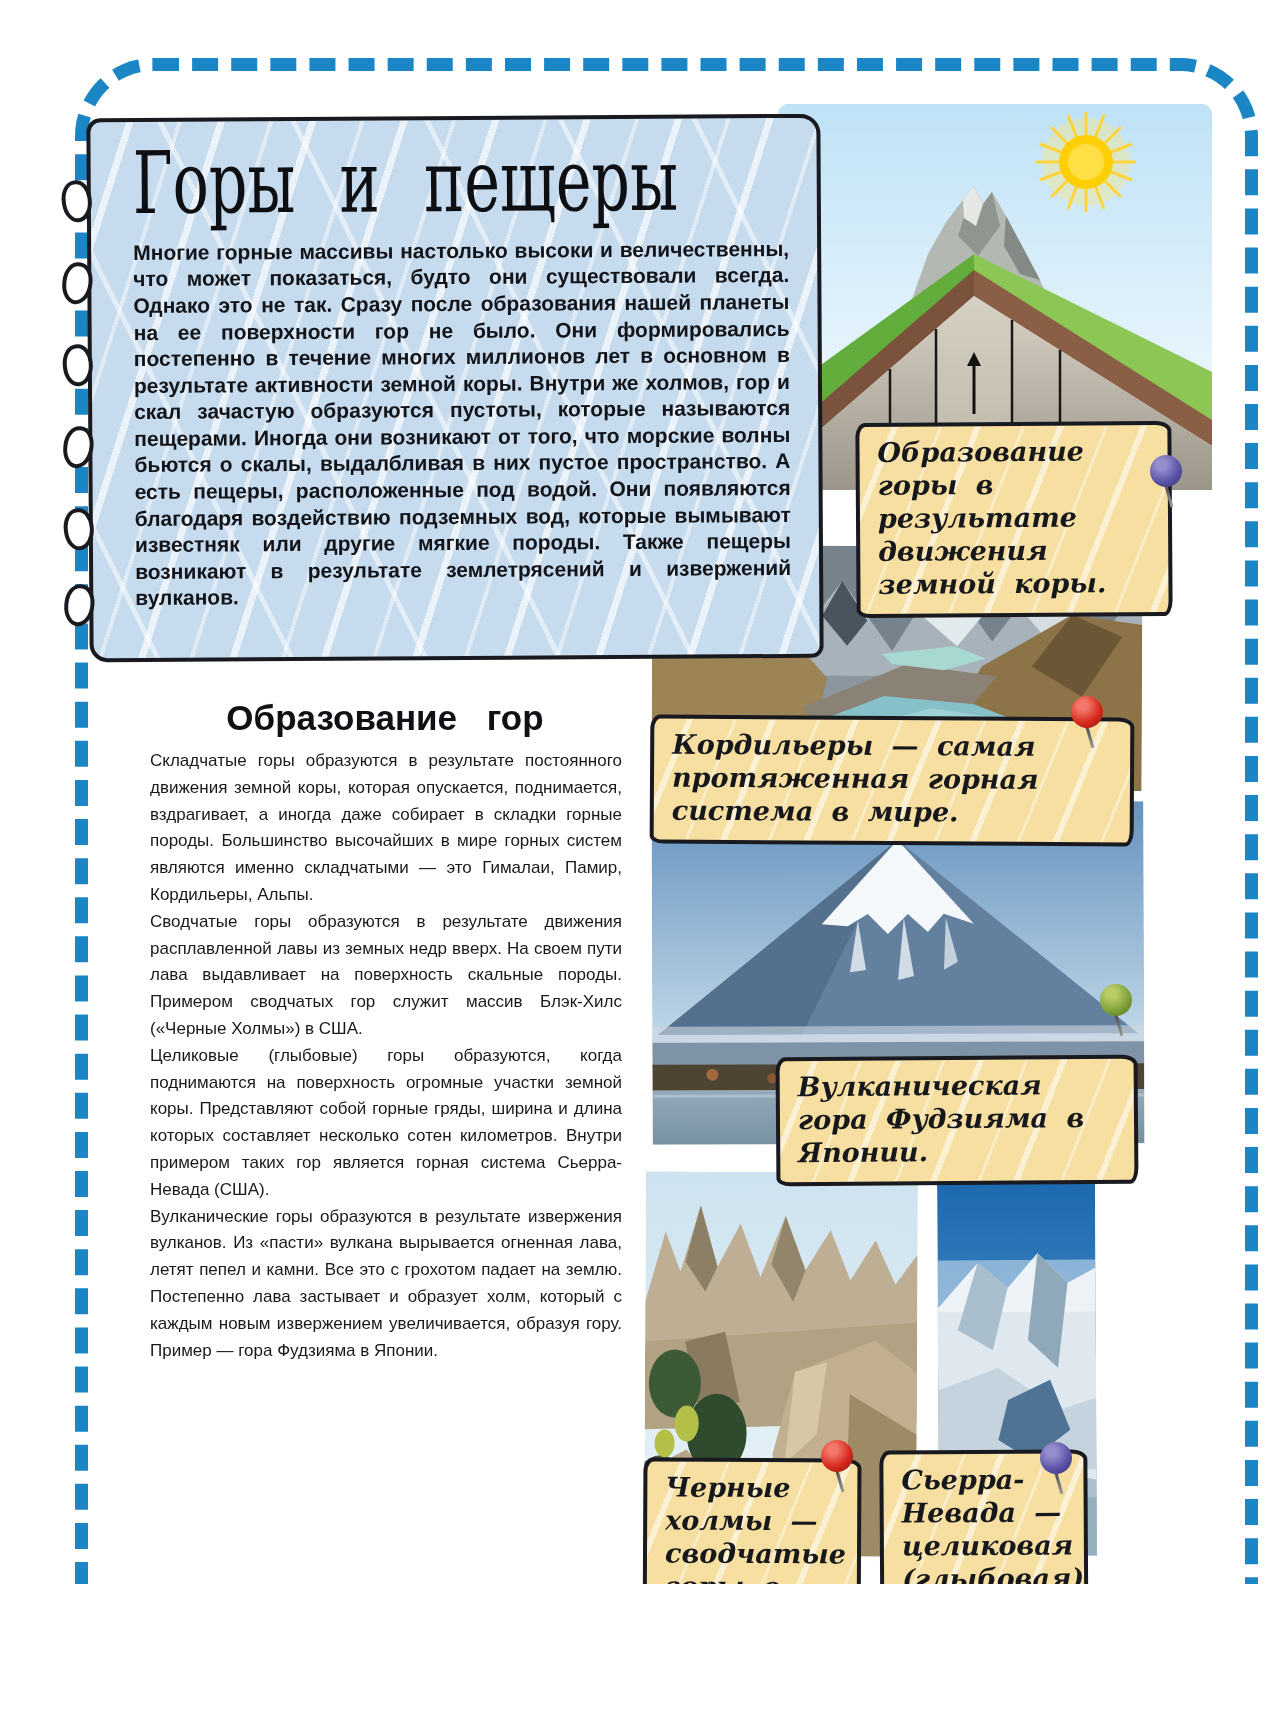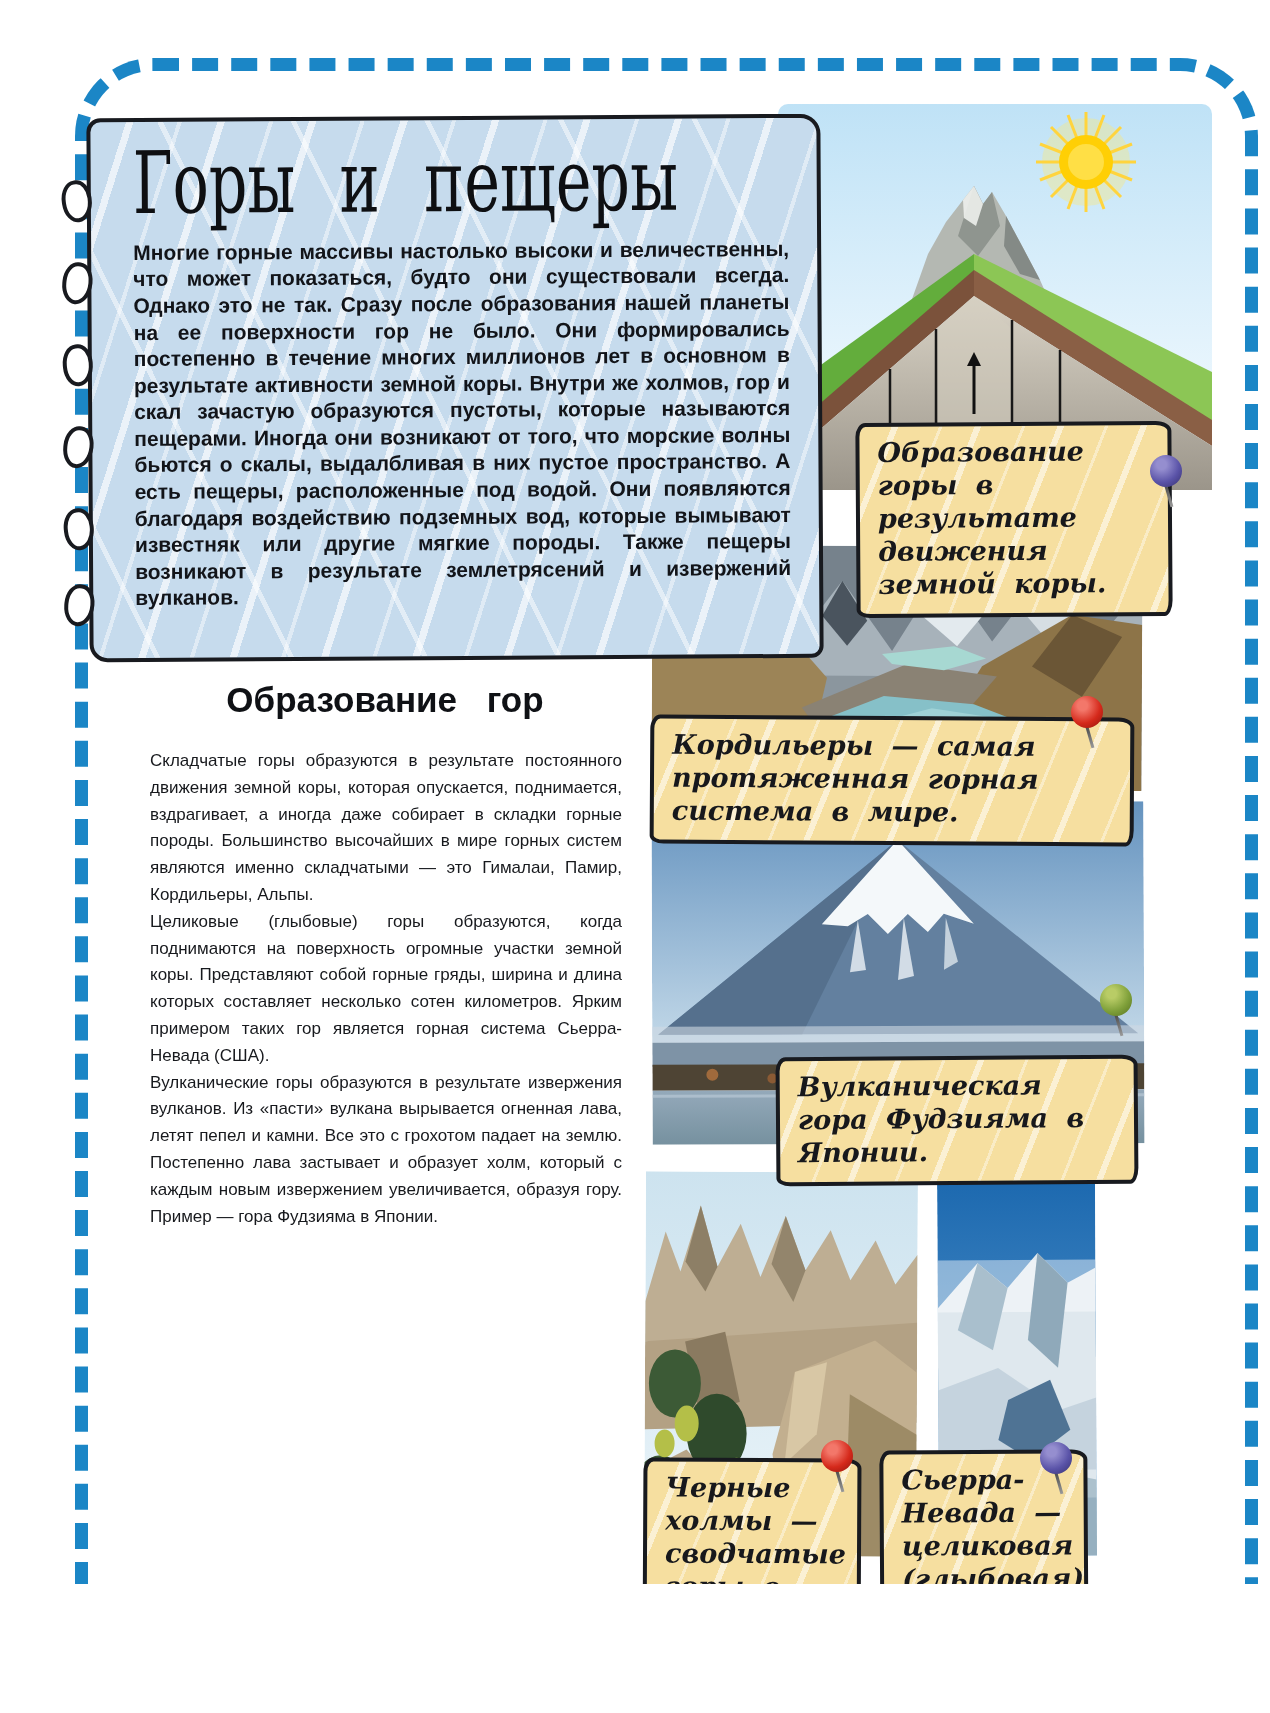--- a/index.html
+++ b/index.html
@@ -32,21 +32,21 @@
     font-size:86px;line-height:1.02;color:#0e0f12;white-space:nowrap;
     word-spacing:36px;letter-spacing:0;
     transform:scaleX(0.70);transform-origin:left center;
   }
   .intro-text{
     margin:0;font-size:21px;line-height:26.6px;font-weight:bold;
     text-align:justify;color:#121419;
   }
   
   .section-heading{
-    position:absolute;left:150px;top:680px;width:470px;z-index:3;
+    position:absolute;left:150px;top:698px;width:470px;z-index:3;
     text-align:center;font-size:35px;font-weight:bold;word-spacing:20px;color:#0f1115;
   }
   .body-col{
     position:absolute;left:150px;top:748px;width:472px;z-index:3;
     font-size:17px;line-height:26.8px;text-align:justify;color:#17191d;
   }
   .body-col p{margin:0;}
   
   .photo{position:absolute;z-index:2;overflow:hidden;}
   .photo svg{display:block;}
@@ -164,21 +164,22 @@
     <div class="loop" style="top:304px;transform:rotate(7deg);"></div>
     <div class="loop" style="top:386px;transform:rotate(-6deg);"></div>
     <div class="loop" style="top:462px;transform:rotate(5deg);"></div>
     <h1 class="page-title">Горы и пещеры</h1>
     <p class="intro-text">Многие горные массивы настолько высоки и величественны, что может показаться, будто они существовали всегда. Однако это не так. Сразу после образования нашей планеты на ее поверхности гор не было. Они формировались постепенно в течение многих миллионов лет в основном в результате активности земной коры. Внутри же холмов, гор и скал зачастую образуются пустоты, которые называются пещерами. Иногда они возникают от того, что морские волны бьются о скалы, выдалбливая в них пустое пространство. А есть пещеры, расположенные под водой. Они появляются благодаря воздействию подземных вод, которые вымывают известняк или другие мягкие породы. Также пещеры возникают в результате землетрясений и извержений вулканов.</p>
   </div>
 
   <div class="section-heading">Образование гор</div>
   <div class="body-col">
     <p>Складчатые горы образуются в результате постоянного движения земной коры, которая опускается, поднимается, вздрагивает, а иногда даже собирает в складки горные породы. Большинство высочайших в мире горных систем являются именно складчатыми — это Гималаи, Памир, Кордильеры, Альпы.</p>
-    <p>Целиковые (глыбовые) горы образуются, когда поднимаются на поверхность огромные участки земной коры. Представляют собой горные гряды, ширина и длина которых составляет несколько сотен километров. Ярким примером таких гор является горная система Сьерра-Невада (США).</p>
+    <p>Сводчатые горы образуются в результате движения расплавленной лавы из земных недр вверх. На своем пути лава выдавливает на поверхность скальные породы. Примером сводчатых гор служит массив Блэк-Хилс («Черные Холмы») в США.</p>
+    <p>Целиковые (глыбовые) горы образуются, когда поднимаются на поверхность огромные участки земной коры. Представляют собой горные гряды, ширина и длина которых составляет несколько сотен километров. Внутри примером таких гор является горная система Сьерра-Невада (США).</p>
     <p>Вулканические горы образуются в результате извержения вулканов. Из «пасти» вулкана вырывается огненная лава, летят пепел и камни. Все это с грохотом падает на землю. Постепенно лава застывает и образует холм, который с каждым новым извержением увеличивается, образуя гору. Пример — гора Фудзияма в Японии.</p>
   </div>
 
   <div class="photo" id="photo-cordillera">
     <svg width="490" height="244" viewBox="0 0 490 244">
       <rect width="490" height="244" fill="#8b969e"></rect>
       <polygon points="0,0 490,0 490,130 0,130" fill="#76828c"></polygon>
       <polygon points="40,110 90,20 140,100 190,35 240,105 290,25 340,95 390,30 440,100 490,40 490,130 0,130 0,60" fill="#a7b2ba"></polygon>
       <polygon points="90,20 120,60 100,95 70,70" fill="#dde5e9"></polygon>
       <polygon points="290,25 330,70 305,100 270,70" fill="#e3eaee"></polygon>

